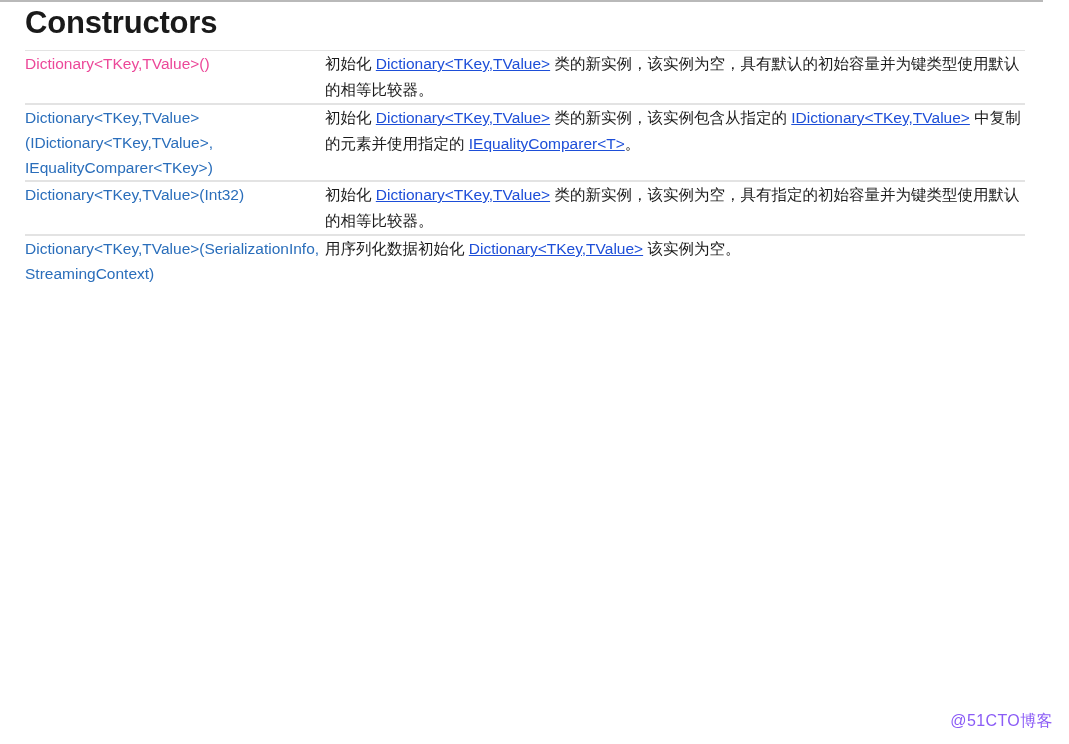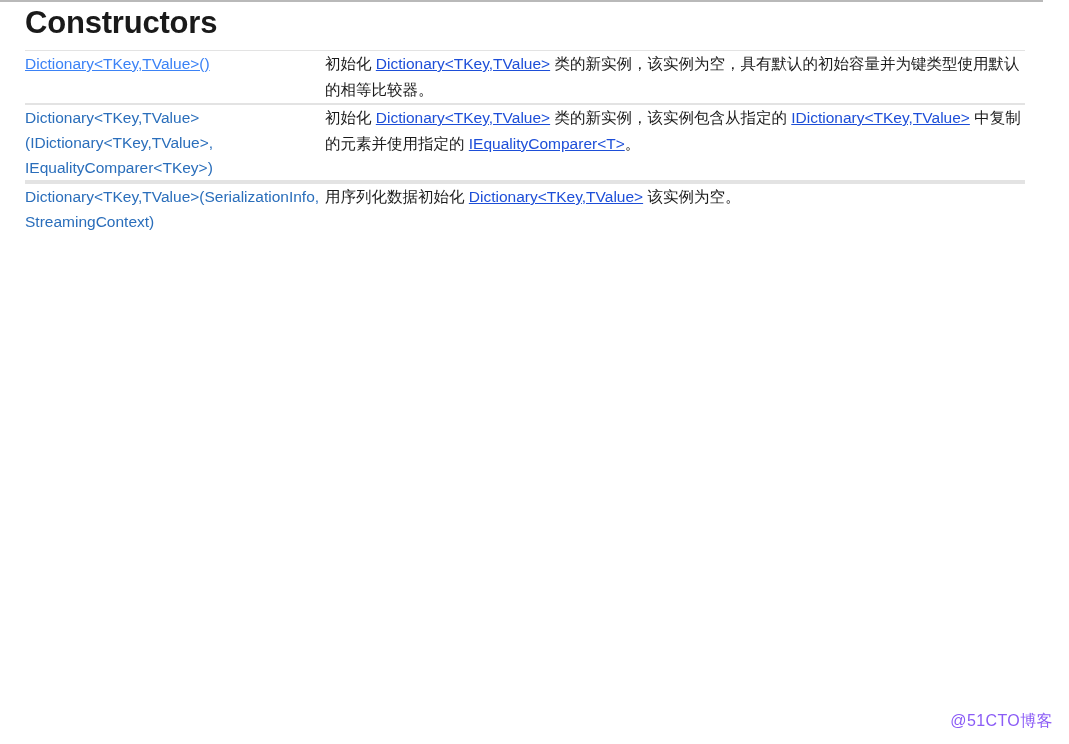--- a/index.html
+++ b/index.html
@@ -85,22 +85,21 @@
     font-size: 15.5px;
     line-height: 26px;
     color: #1a1a1a;
   }
 
   a.siglink {
     color: #2a6ebb;
     text-decoration: none;
   }
   a.siglink.visited {
-    color: #3b82f6;
-    text-decoration: underline;
+    color: #ec4899;
   }
   a.inlink {
     color: #1d4ed8;
     text-decoration: underline;
   }
 
   .watermark {
     position: absolute;
     right: 16px;
     bottom: 12px;
@@ -148,20 +147,24 @@
         <tr class="row-sep">
           <td colspan="2">
             <div class="line"></div>
           </td>
         </tr>
         <tr class="row-sep">
           <td colspan="2">
             <div class="line"></div>
           </td>
         </tr>
+        <tr>
+          <td class="cell-sig"><a href="#" class="siglink">Dictionary&lt;TKey,TValue&gt;(Int32)</a></td>
+          <td class="cell-desc"><span>初始化 </span><a href="#" class="inlink">Dictionary&lt;TKey,TValue&gt;</a><span> 类的新实例，该实例为空，具有指定的初始容量并为键类型使用默认的相等比较器。</span></td>
+        </tr>
         <tr class="row-sep">
           <td colspan="2">
             <div class="line"></div>
           </td>
         </tr>
         <tr class="row-sep">
           <td colspan="2">
             <div class="line"></div>
           </td>
         </tr>

